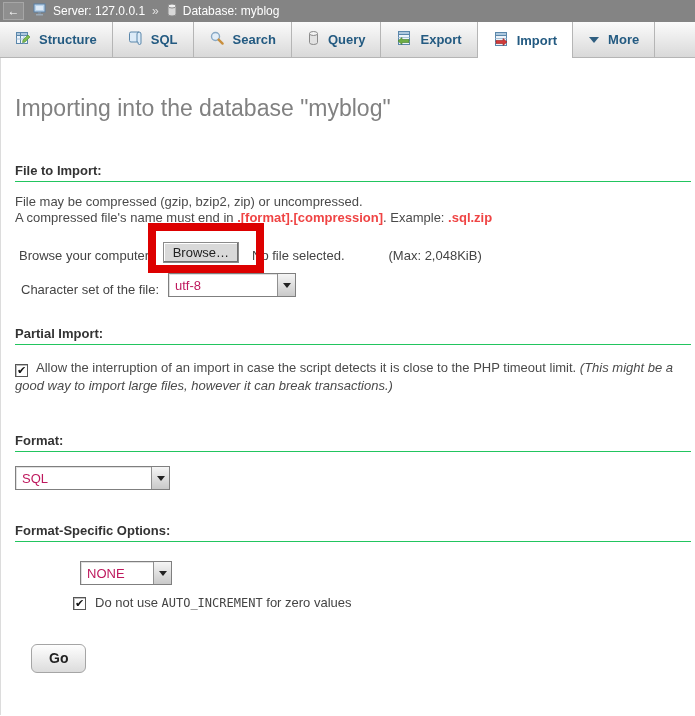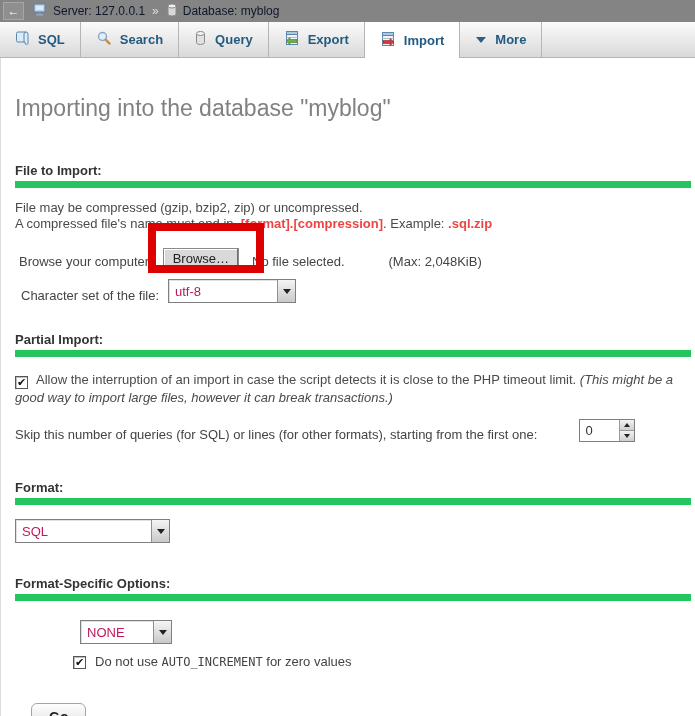--- a/index.html
+++ b/index.html
@@ -5,39 +5,39 @@
   * { margin:0; padding:0; box-sizing:border-box; }
   html,body { width:695px; height:716px; background:#fff; overflow:hidden;
     font-family:"Liberation Sans","DejaVu Sans",sans-serif; font-size:13px; color:#444; }
 
   
   .topbar { height:22px; background:#848484; display:flex; align-items:center;
     color:#f2f2f2; font-size:12px; gap:5px; padding-right:8px; }
   .backbox { width:21px; height:18px; margin:2px 4px 2px 3px; background:#8f8f8f;
     border:1px solid #a6a6a6; color:#fff; display:flex; align-items:center;
     justify-content:center; font-size:12px; line-height:1; cursor:pointer; }
-  .topbar .crumb { color:#0f172a; }
+  .topbar .crumb { color:#ffffff; }
   .topbar .sep { color:#e0e0e0; margin:0 2px; }
   .mini-icon { display:inline-block; vertical-align:middle; }
 
   
   .tabbar { height:36px; display:flex; align-items:stretch;
     background:linear-gradient(#fbfbfb,#d9d9d9); border-bottom:1px solid #b5b5b5; }
   .tab { display:flex; align-items:center; gap:8px; padding:0 15px;
     border-right:1px solid #b5b5b5; color:#235a81; font-weight:bold; font-size:13px;
     cursor:pointer; white-space:nowrap; }
   .tab.active { background:#fff; position:relative; margin-bottom:-1px; z-index:2; }
   .tab svg { flex:0 0 auto; }
 
   
   .content { padding:0 14px; border-left:1px solid #dcdcdc; min-height:657px; position:relative; }
   .page-title { font-size:23px; font-weight:normal; color:#818181; padding-top:37px; }
 
   .section-heading { margin-top:41px; margin-right:-10px; font-size:13px; font-weight:bold;
-    color:#333; padding-bottom:3px; border-bottom:7px solid #22c55e; }
+    color:#333; padding-bottom:3px; border-bottom:1px solid #22c55e; }
   .section-heading.s2 { margin-top:29px; }
   .section-heading.s3 { margin-top:38px; }
   .section-heading.s4 { margin-top:33px; }
 
   .para { margin-top:12px; line-height:16px; color:#4a4a4a; }
   .para b { color:#ef4444; }
 
   .row { display:flex; align-items:flex-end; }
   .browse-row { margin-top:14px; margin-left:4px; height:23px; }
   .btn-browse { margin-left:10px; padding:2px 9px; font-size:13px; color:#222;
@@ -118,20 +118,33 @@
       <path d="M2 3 v8 a4 2 0 0 0 8 0 V3" fill="#d8d8d8" stroke="#8a8a8a"></path>
       <ellipse cx="6" cy="3" rx="4" ry="2" fill="#f0f0f0" stroke="#8a8a8a"></ellipse>
     </svg>
   </span>
   <span class="crumb">Database: myblog</span>
 </div>
 
 <div class="tabbar">
   <div class="tab">
     <span>
+      <svg width="16" height="16" viewBox="0 0 16 16">
+        <rect x="1.5" y="2.5" width="11" height="11" fill="#eef4fa" stroke="#5b87ab"></rect>
+        <rect x="1.5" y="2.5" width="11" height="3" fill="#aec8de" stroke="#5b87ab"></rect>
+        <line x1="5.5" y1="2.5" x2="5.5" y2="13.5" stroke="#5b87ab"></line>
+        <line x1="9" y1="5.5" x2="9" y2="13.5" stroke="#a9c2d8"></line>
+        <line x1="1.5" y1="9" x2="12.5" y2="9" stroke="#a9c2d8"></line>
+        <path d="M8 10 l5 -5 l2 2 l-5 5 l-2.5 .5 z" fill="#7ebb52" stroke="#4c8c2e" stroke-width=".6"></path>
+      </svg>
+    </span>
+    <span>Structure</span>
+  </div>
+  <div class="tab">
+    <span>
       <svg width="15" height="16" viewBox="0 0 15 16">
         <path d="M3 2 h8 a2 2 0 0 1 2 2 v9 a1.5 1.5 0 0 1 -3 0 v-1 H3 a1.5 1.5 0 0 1 -1.5 -1.5 V3.5 A1.5 1.5 0 0 1 3 2 z" fill="#dcebf8" stroke="#5b87ab"></path>
         <path d="M11 2 a2 2 0 0 0 -2 2 v8" fill="none" stroke="#5b87ab"></path>
       </svg>
     </span>
     <span>SQL</span>
   </div>
   <div class="tab">
     <span>
       <svg width="16" height="16" viewBox="0 0 16 16">
@@ -210,34 +223,20 @@
         </span>
     </div>
   </div>
 
   
   <div class="section-heading s2">Partial Import:</div>
   <div class="allow-para">
     <span class="checkbox">✔</span><span>Allow the interruption of an import in case the script detects it is close to the PHP timeout limit. </span><span class="allow-note">(This might be a good way to import large files, however it can break transactions.)</span>
   </div>
 
-  <div class="row skip-row">
-    <span>Skip this number of queries (for SQL) or lines (for other formats), starting from the first one:</span>
-    <span class="spinner">
-      <input value="0" style="">
-      <span class="spin-btns">
-        <span class="sb">
-            <span class="tri-up"></span>
-          </span>
-        <span class="sb">
-            <span class="tri-dn"></span>
-          </span>
-      </span>
-    </span>
-  </div>
 
   
   <div class="section-heading s3">Format:</div>
   <div class="combo format">
     <span class="val">SQL</span>
     <span class="drop">
         <span class="arr"></span>
       </span>
   </div>
 

